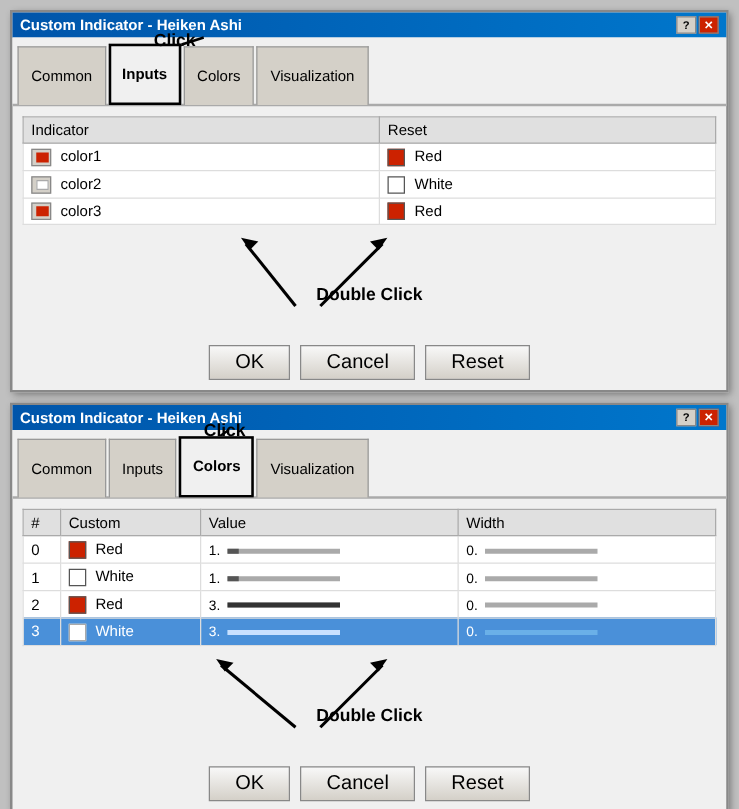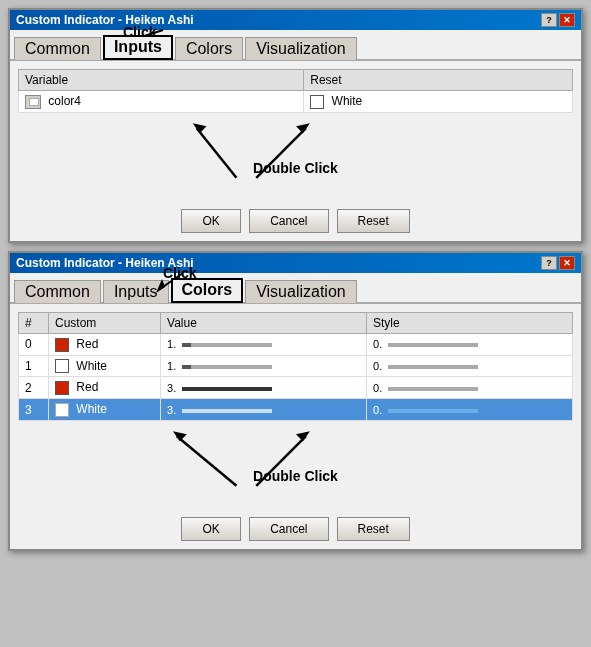--- a/index.html
+++ b/index.html
@@ -64,26 +64,26 @@
     .tabs {
       display: flex;
       padding: 4px 4px 0 4px;
       background: #f0f0f0;
       border-bottom: 2px solid #aaa;
       gap: 2px;
       align-items: flex-end;
     }
 
     .tab {
-      padding: 2px 10px;
+      padding: 16px 10px;
       background: #d4d0c8;
       border: 1px solid #999;
       border-bottom: none;
       cursor: pointer;
-      font-size: 16px;
+      font-size: 12px;
       position: relative;
       bottom: -1px;
     }
 
     .tab.active {
       background: #f0f0f0;
       border-bottom: 2px solid #f0f0f0;
       font-weight: bold;
       z-index: 1;
       outline: 2px solid black;
@@ -202,21 +202,21 @@
       justify-content: center;
       gap: 8px;
       padding: 8px;
     }
 
     .btn {
       padding: 4px 20px;
       background: linear-gradient(to bottom, #f8f8f8, #d4d0c8);
       border: 1px solid #888;
       cursor: pointer;
-      font-size: 12px;
+      font-size: 16px;
       min-width: 60px;
       text-align: center;
     }
 
     
     .top-dialog-wrapper {
       position: relative;
       width: 575px;
     }
 
@@ -261,35 +261,59 @@
     <div class="tabs">
       <div class="tab">Common</div>
       <div class="tab active">Inputs</div>
       <div class="tab">Colors</div>
       <div class="tab">Visualization</div>
     </div>
     <div class="dialog-content">
       <table>
         <thead>
           <tr>
-            <th>Variable</th>
+            <th>Indicator</th>
             <th>Reset</th>
           </tr>
         </thead>
         <tbody>
           <tr>
             <td>
               <span class="color-icon" style="background:#d4d0c8;">
+                <span style="display:block;width:10px;height:8px;background:#cc2200;position:absolute;top:2px;left:3px;"></span>
+              </span>
+              <span>color1</span>
+            </td>
+            <td>
+              <span class="color-swatch" style="background:#cc2200;"></span>
+              <span>Red</span>
+            </td>
+          </tr>
+          <tr>
+            <td>
+              <span class="color-icon" style="background:#d4d0c8;">
                 <span style="display:block;width:10px;height:8px;background:#ffffff;border:1px solid #aaa;position:absolute;top:2px;left:3px;"></span>
               </span>
-              <span>color4</span>
+              <span>color2</span>
             </td>
             <td>
               <span class="color-swatch" style="background:#ffffff; border: 1px solid #555;"></span>
               <span>White</span>
+            </td>
+          </tr>
+          <tr>
+            <td>
+              <span class="color-icon" style="background:#d4d0c8;">
+                <span style="display:block;width:10px;height:8px;background:#cc2200;position:absolute;top:2px;left:3px;"></span>
+              </span>
+              <span>color3</span>
+            </td>
+            <td>
+              <span class="color-swatch" style="background:#cc2200;"></span>
+              <span>Red</span>
             </td>
           </tr>
         </tbody>
       </table>
 
       <div class="annotation-area" style="position:relative; height:80px;">
         <svg class="arrow-svg" viewBox="0 0 559 80">
 
           <line x1="220" y1="65" x2="180" y2="15" stroke="black" stroke-width="2.5"></line>
           <polygon points="176,10 183,20 190,13" fill="black"></polygon>
@@ -332,21 +356,21 @@
       <div class="tab active">Colors</div>
       <div class="tab">Visualization</div>
     </div>
     <div class="dialog-content">
       <table>
         <thead>
           <tr>
             <th style="width:30px;">#</th>
             <th>Custom</th>
             <th>Value</th>
-            <th>Style</th>
+            <th>Width</th>
           </tr>
         </thead>
         <tbody>
           <tr>
             <td>0</td>
             <td>
               <span class="color-swatch" style="background:#cc2200;"></span>
               <span>Red</span>
             </td>
             <td>

